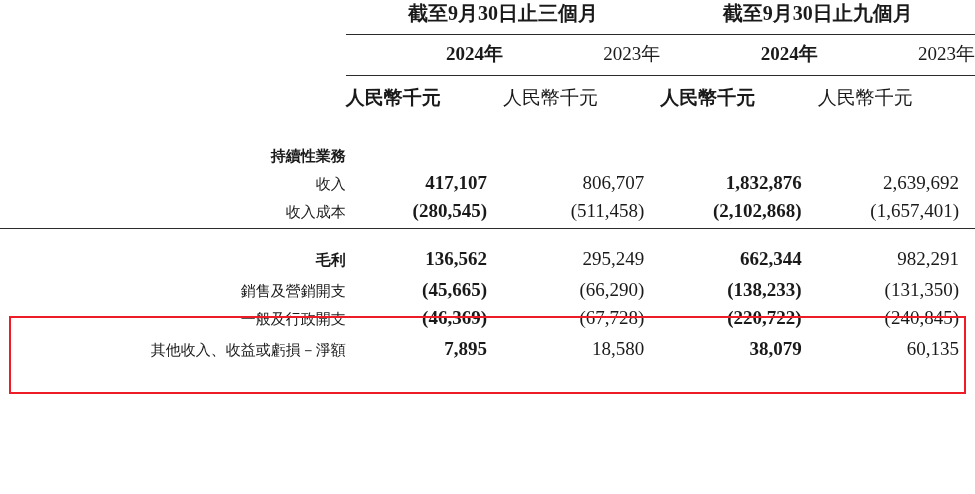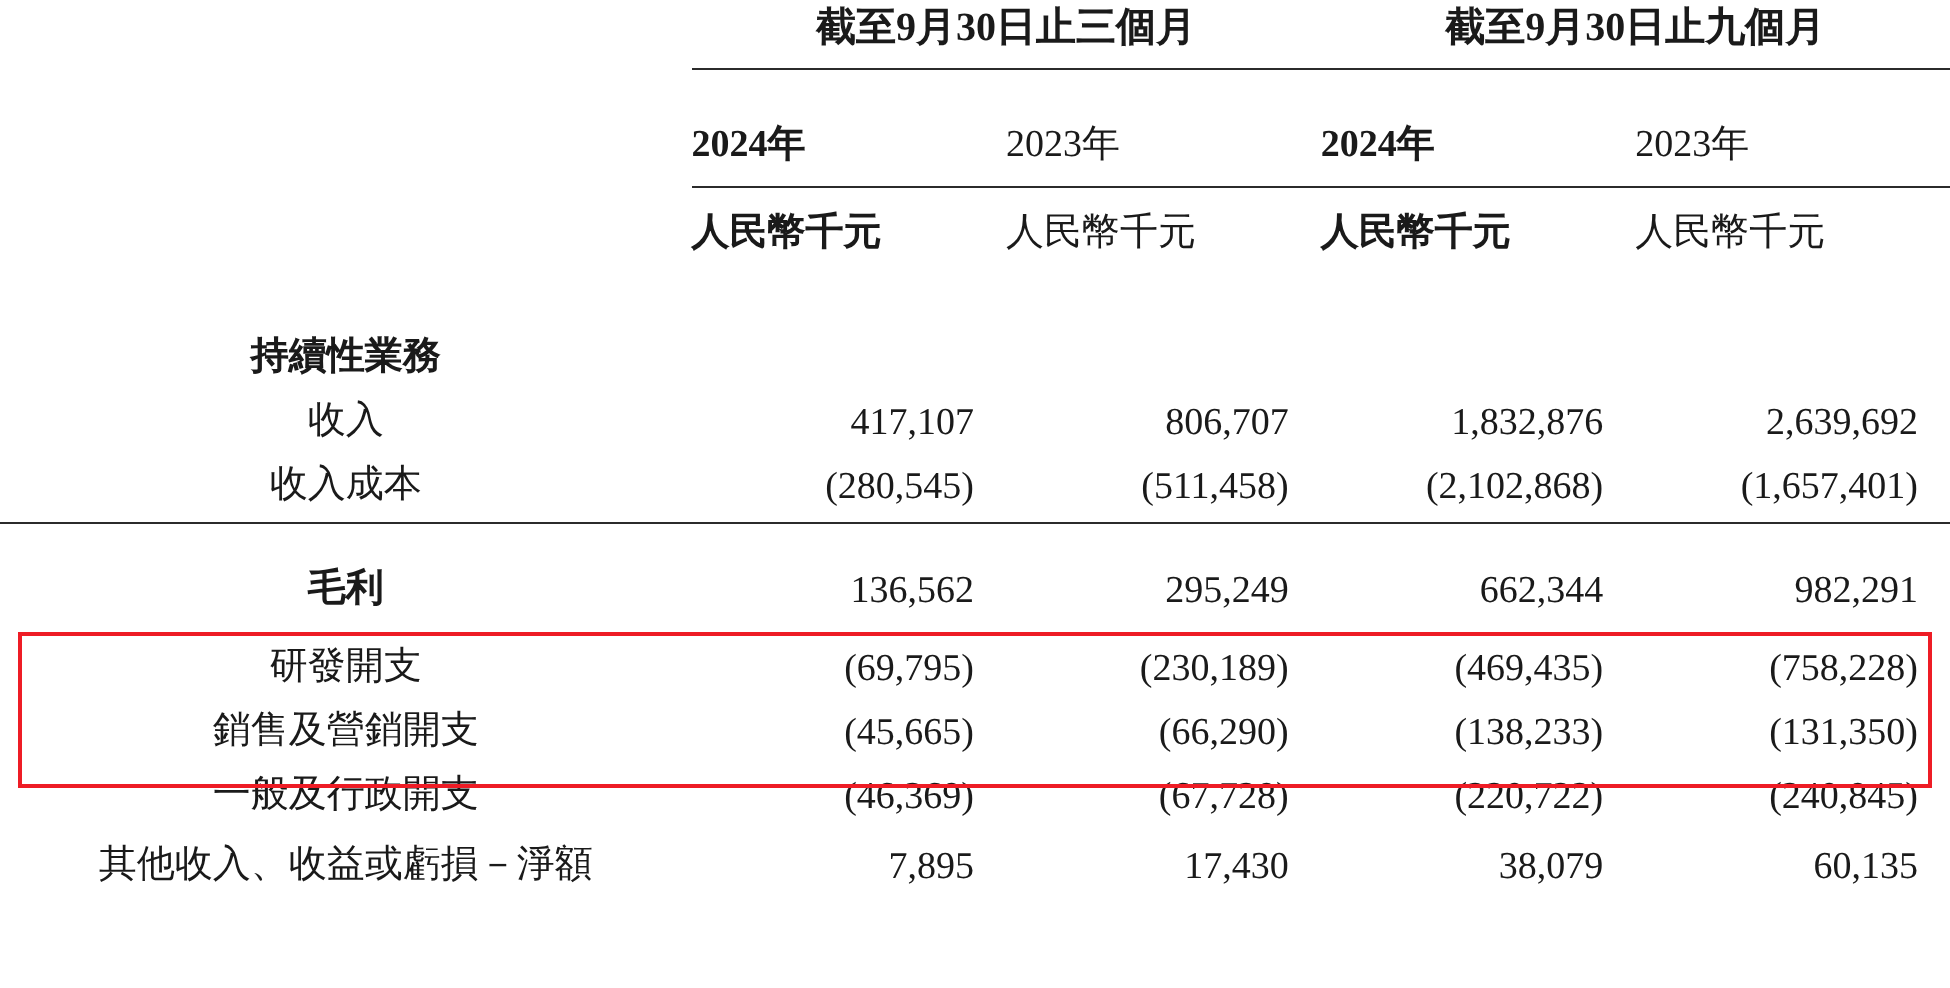--- a/index.html
+++ b/index.html
@@ -35,52 +35,52 @@
   }
 
   .hdr-group {
     text-align: center;
     font-size: 20px;
     font-weight: bold;
     padding-bottom: 7px;
     border-bottom: 1.5px solid #2b2b2b;
   }
   .hdr-year {
-    text-align: left;
+    text-align: right;
     font-size: 19px;
-    padding-top: 24px;
+    padding-top: 6px;
     padding-bottom: 8px;
     border-bottom: 1.5px solid #2b2b2b;
   }
   .hdr-year.bold { font-weight: bold; }
   .hdr-unit {
     text-align: left;
     font-size: 19px;
     padding-top: 9px;
     padding-bottom: 5px;
   }
   .hdr-unit.bold { font-weight: bold; }
 
   .spacer-row td { height: 28px; }
   .spacer-row-sm td { height: 16px; }
 
   .row-label {
-    font-size: 19px;
-    text-align: center;
+    font-size: 15px;
+    text-align: right;
     padding: 3px 0 3px 0;
     white-space: nowrap;
   }
   .row-label.bold { font-weight: bold; }
   .num {
     font-size: 19px;
     text-align: right;
     padding: 3px 16px 3px 0;
     white-space: nowrap;
   }
-  .num.bold { font-weight: normal; }
+  .num.bold { font-weight: bold; }
 
   .rule-top td { border-top: 1.2px solid #2b2b2b; }
   .pad-after td { padding-bottom: 6px; }
   .pad-before td { padding-top: 7px; }
 
   
   .highlight-box {
     position: absolute;
     left: 9px;
     top: 316px;
@@ -165,27 +165,20 @@
       </tr>
 
       <tr class="pad-after">
         <td class="row-label bold">毛利</td>
         <td class="num bold">136,562</td>
         <td class="num">295,249</td>
         <td class="num bold">662,344</td>
         <td class="num">982,291</td>
       </tr>
 
-      <tr class="pad-before">
-        <td class="row-label">研發開支</td>
-        <td class="num bold">(69,795)</td>
-        <td class="num">(230,189)</td>
-        <td class="num bold">(469,435)</td>
-        <td class="num">(758,228)</td>
-      </tr>
 
       <tr>
         <td class="row-label">銷售及營銷開支</td>
         <td class="num bold">(45,665)</td>
         <td class="num">(66,290)</td>
         <td class="num bold">(138,233)</td>
         <td class="num">(131,350)</td>
       </tr>
 
       <tr class="pad-after">
@@ -193,21 +186,21 @@
         <td class="num bold">(46,369)</td>
         <td class="num">(67,728)</td>
         <td class="num bold">(220,722)</td>
         <td class="num">(240,845)</td>
       </tr>
 
 
       <tr>
         <td class="row-label">其他收入、收益或虧損－淨額</td>
         <td class="num bold">7,895</td>
-        <td class="num">17,430</td>
+        <td class="num">18,580</td>
         <td class="num bold">38,079</td>
         <td class="num">60,135</td>
       </tr>
     </tbody>
   </table>
 
   <div class="highlight-box" style="border-color: rgb(238, 28, 37);"></div>
 </div>
 
 </body></html>

